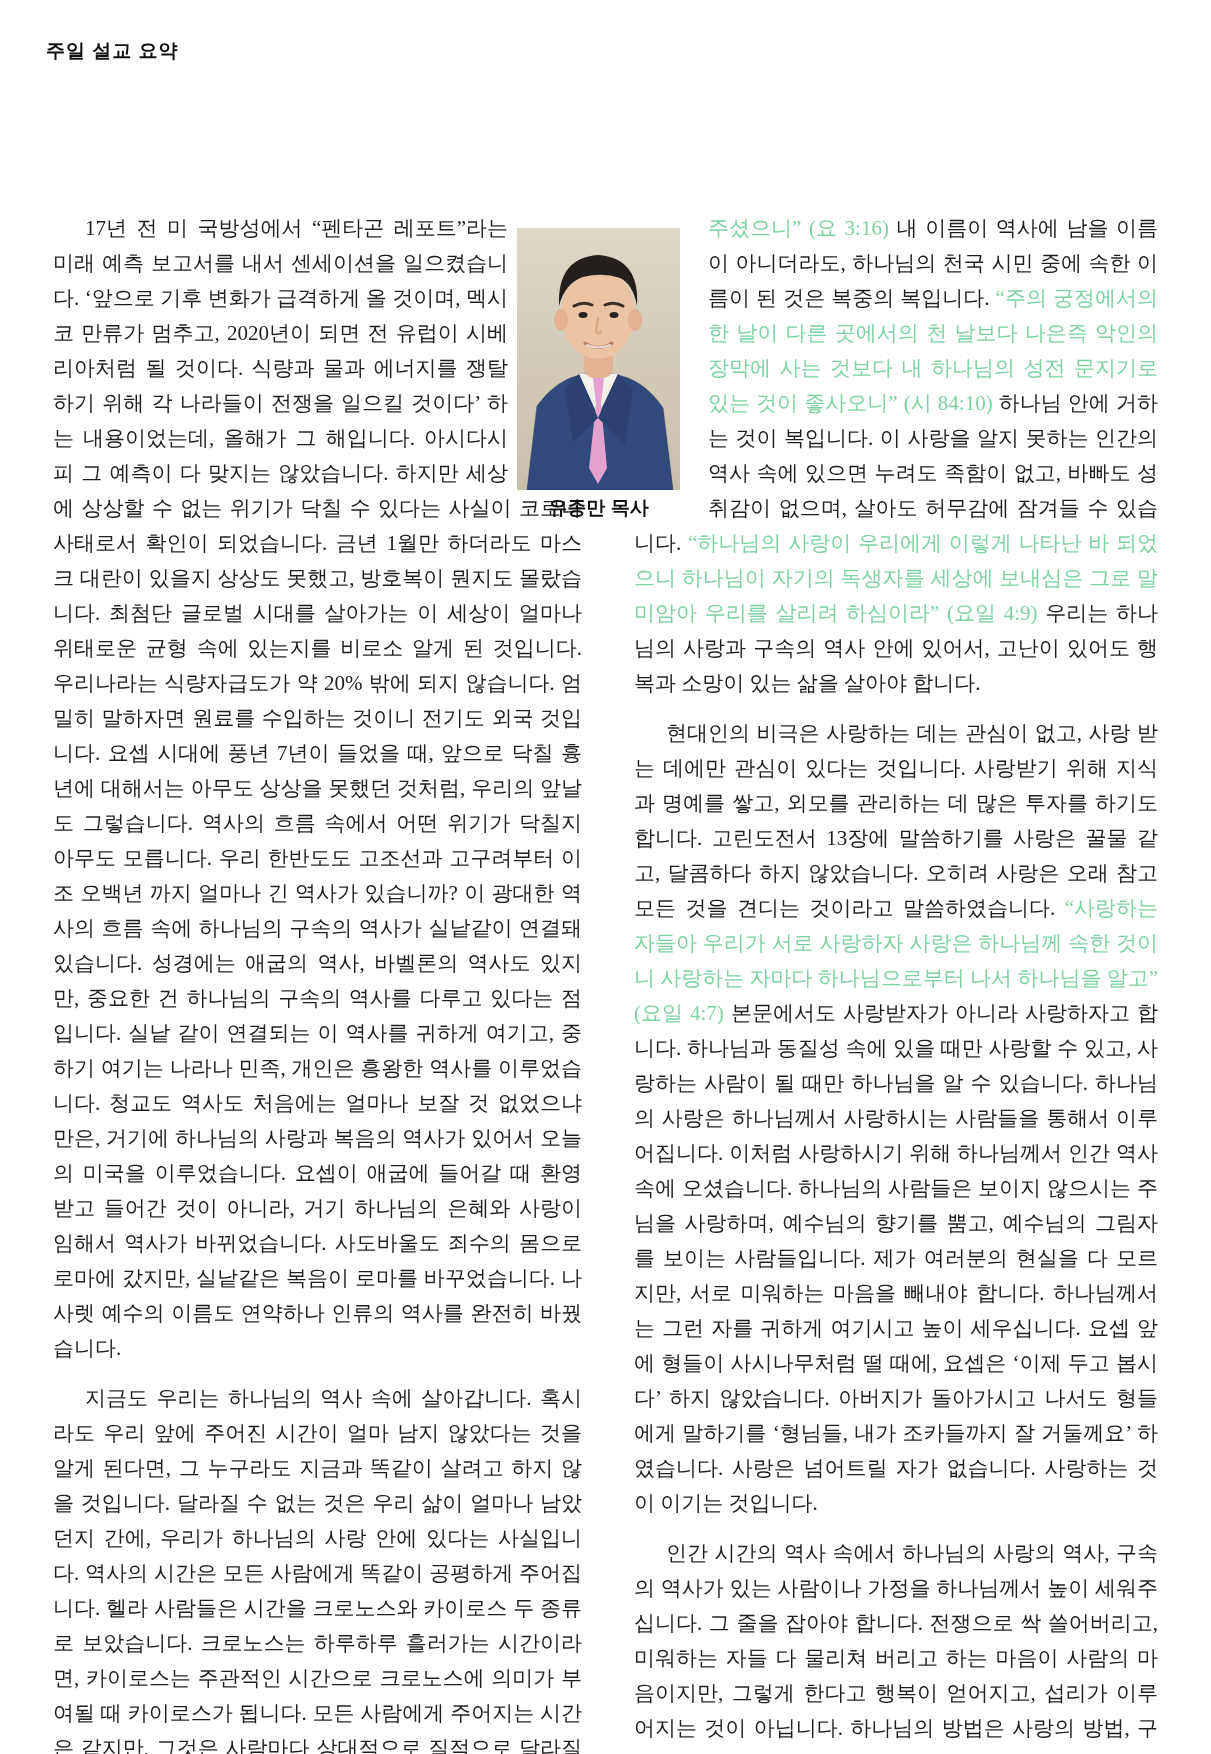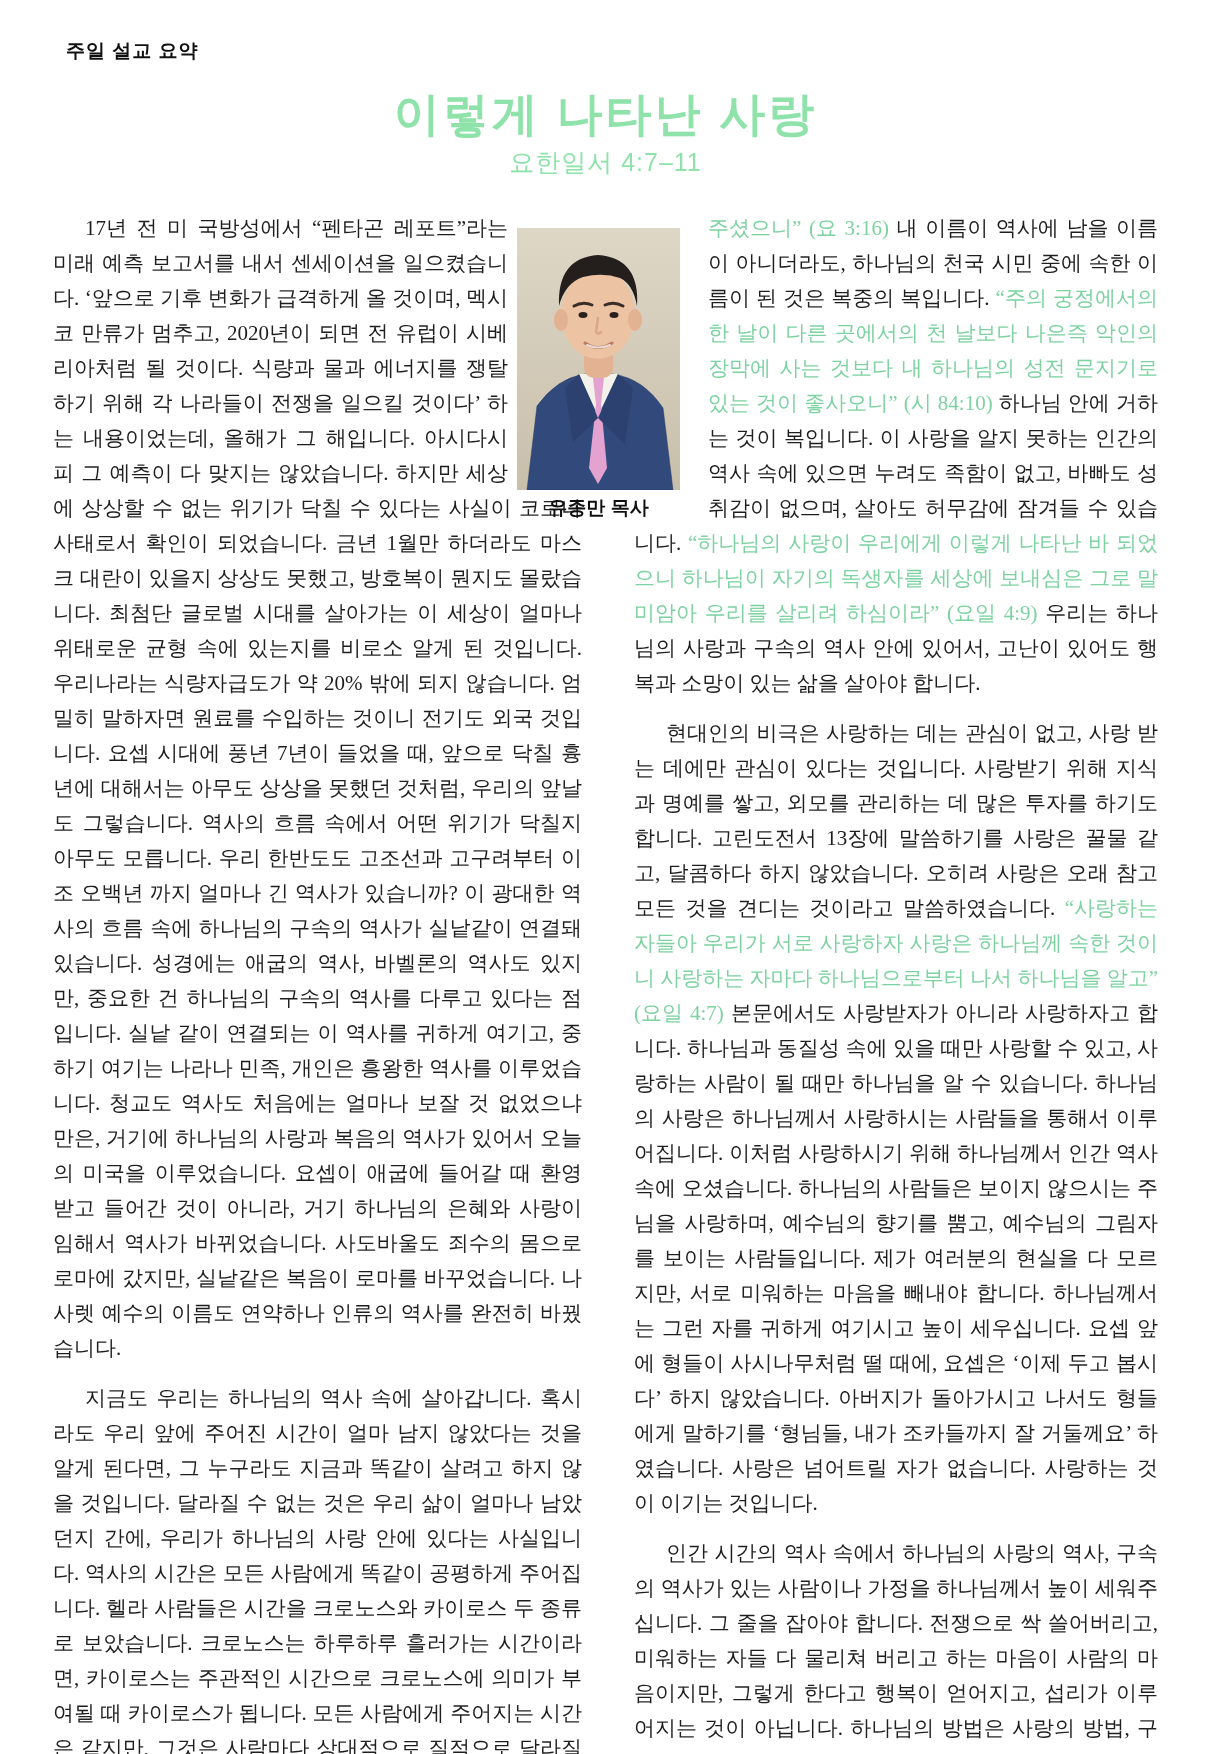--- a/index.html
+++ b/index.html
@@ -12,21 +12,21 @@
     position:relative;
     width:1211px;height:1754px;
     background:#ffffff;
     overflow:hidden;
     font-family:"Liberation Serif","DejaVu Serif",serif;
     color:var(--ink);
   }
   .kicker{
     position:absolute;left:46px;top:38px;
     font-family:"Liberation Sans","DejaVu Sans",sans-serif;
-    font-weight:bold;font-size:19px;color:#101010;letter-spacing:1px;margin-left:20px;
+    font-weight:bold;font-size:19px;color:#101010;letter-spacing:1px;
   }
   .title{
     position:absolute;left:0;top:84px;width:100%;
     text-align:center;
     font-family:"Liberation Sans","DejaVu Sans",sans-serif;
     font-weight:bold;font-size:46px;letter-spacing:3px;
     color:var(--green-title);
     margin:0;
   }
   .subtitle{
@@ -60,22 +60,20 @@
     font-weight:bold;font-size:19px;color:#101010;
   }
 </style>
 </head>
 <body>
 
 <div class="page">
 
   <div class="kicker">주일 설교 요약</div>
 
-  <h1 class="title">이렇게 나타난 사랑</h1>
-  <div class="subtitle">요한일서 4:7–11</div>
 
   <div class="columns">
     <div class="col col-left">
       <div class="photo-gap gap-left"></div>
     <p class="indent"><span>17년 전 미 국방성에서 “펜타곤 레포트”라는 미래 예측 보고서를 내서 센세이션을 일으켰습니다. ‘앞으로 기후 변화가 급격하게 올 것이며, 멕시코 만류가 멈추고, 2020년이 되면 전 유럽이 시베리아처럼 될 것이다. 식량과 물과 에너지를 쟁탈하기 위해 각 나라들이 전쟁을 일으킬 것이다’ 하는 내용이었는데, 올해가 그 해입니다. 아시다시피 그 예측이 다 맞지는 않았습니다. 하지만 세상에 상상할 수 없는 위기가 닥칠 수 있다는 사실이 코로나 사태로서 확인이 되었습니다. 금년 1월만 하더라도 마스크 대란이 있을지 상상도 못했고, 방호복이 뭔지도 몰랐습니다. 최첨단 글로벌 시대를 살아가는 이 세상이 얼마나 위태로운 균형 속에 있는지를 비로소 알게 된 것입니다. 우리나라는 식량자급도가 약 20% 밖에 되지 않습니다. 엄밀히 말하자면 원료를 수입하는 것이니 전기도 외국 것입니다. 요셉 시대에 풍년 7년이 들었을 때, 앞으로 닥칠 흉년에 대해서는 아무도 상상을 못했던 것처럼, 우리의 앞날도 그렇습니다. 역사의 흐름 속에서 어떤 위기가 닥칠지 아무도 모릅니다. 우리 한반도도 고조선과 고구려부터 이조 오백년 까지 얼마나 긴 역사가 있습니까? 이 광대한 역사의 흐름 속에 하나님의 구속의 역사가 실낱같이 연결돼 있습니다. 성경에는 애굽의 역사, 바벨론의 역사도 있지만, 중요한 건 하나님의 구속의 역사를 다루고 있다는 점입니다. 실낱 같이 연결되는 이 역사를 귀하게 여기고, 중하기 여기는 나라나 민족, 개인은 흥왕한 역사를 이루었습니다. 청교도 역사도 처음에는 얼마나 보잘 것 없었으냐 만은, 거기에 하나님의 사랑과 복음의 역사가 있어서 오늘의 미국을 이루었습니다. 요셉이 애굽에 들어갈 때 환영 받고 들어간 것이 아니라, 거기 하나님의 은혜와 사랑이 임해서 역사가 바뀌었습니다. 사도바울도 죄수의 몸으로 로마에 갔지만, 실낱같은 복음이 로마를 바꾸었습니다. 나사렛 예수의 이름도 연약하나 인류의 역사를 완전히 바꿨습니다.</span></p>
         <p class="indent"><span>지금도 우리는 하나님의 역사 속에 살아갑니다. 혹시라도 우리 앞에 주어진 시간이 얼마 남지 않았다는 것을 알게 된다면, 그 누구라도 지금과 똑같이 살려고 하지 않을 것입니다. 달라질 수 없는 것은 우리 삶이 얼마나 남았던지 간에, 우리가 하나님의 사랑 안에 있다는 사실입니다. 역사의 시간은 모든 사람에게 똑같이 공평하게 주어집니다. 헬라 사람들은 시간을 크로노스와 카이로스 두 종류로 보았습니다. 크로노스는 하루하루 흘러가는 시간이라면, 카이로스는 주관적인 시간으로 크로노스에 의미가 부여될 때 카이로스가 됩니다. 모든 사람에게 주어지는 시간은 같지만, 그것은 사람마다 상대적으로 질적으로 달라질 수 있습니다. 우리는 하나님의 구속의 역사 속에 있기 때문에 어떤 역사의 변혁이 닥친다 하더라도, 하나님의 사랑에 변함이 없음을 기억하시고, 카이로스의 시간을 이루어 가시기를 바랍니다. 우리가 존귀한 자가 되어 행복하고 기뻐할 수 있는 것은 우리가 하나님의 사랑 안에 있기 때문입니다. </span></p>
       </div>
     <div class="col col-right">
       <div class="photo-gap gap-right"></div>
     <p class="no-indent"><span class="quote">주셨으니” (요 3:16) </span><span>내 이름이 역사에 남을 이름이 아니더라도, 하나님의 천국 시민 중에 속한 이름이 된 것은 복중의 복입니다. </span><span class="quote">“주의 궁정에서의 한 날이 다른 곳에서의 천 날보다 나은즉 악인의 장막에 사는 것보다 내 하나님의 성전 문지기로 있는 것이 좋사오니” (시 84:10) </span><span>하나님 안에 거하는 것이 복입니다. 이 사랑을 알지 못하는 인간의 역사 속에 있으면 누려도 족함이 없고, 바빠도 성취감이 없으며, 살아도 허무감에 잠겨들 수 있습니다. </span><span class="quote">“하나님의 사랑이 우리에게 이렇게 나타난 바 되었으니 하나님이 자기의 독생자를 세상에 보내심은 그로 말미암아 우리를 살리려 하심이라” (요일 4:9) </span><span>우리는 하나님의 사랑과 구속의 역사 안에 있어서, 고난이 있어도 행복과 소망이 있는 삶을 살아야 합니다.</span></p>

